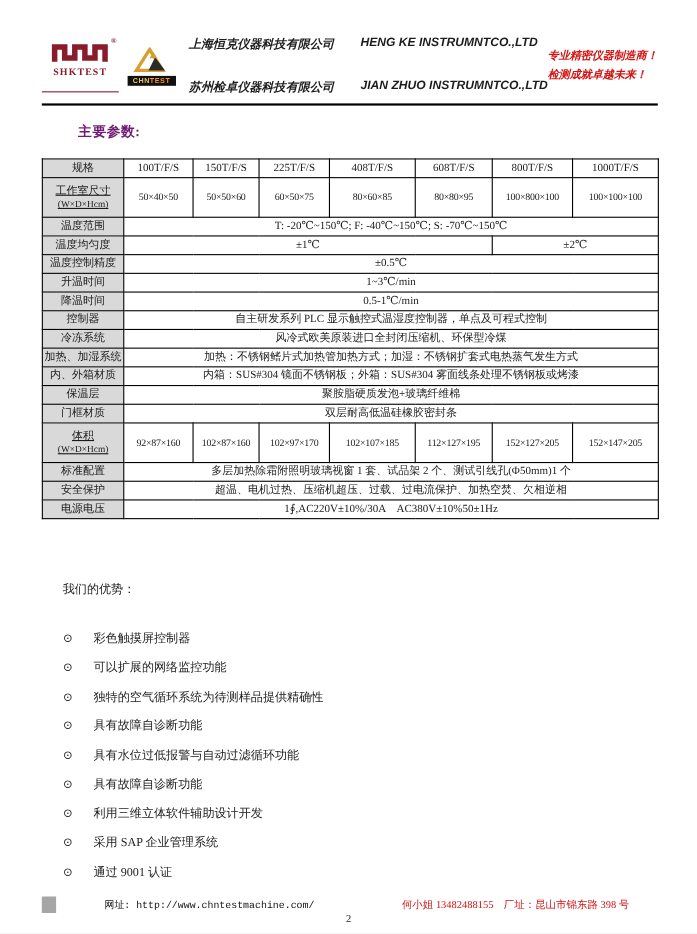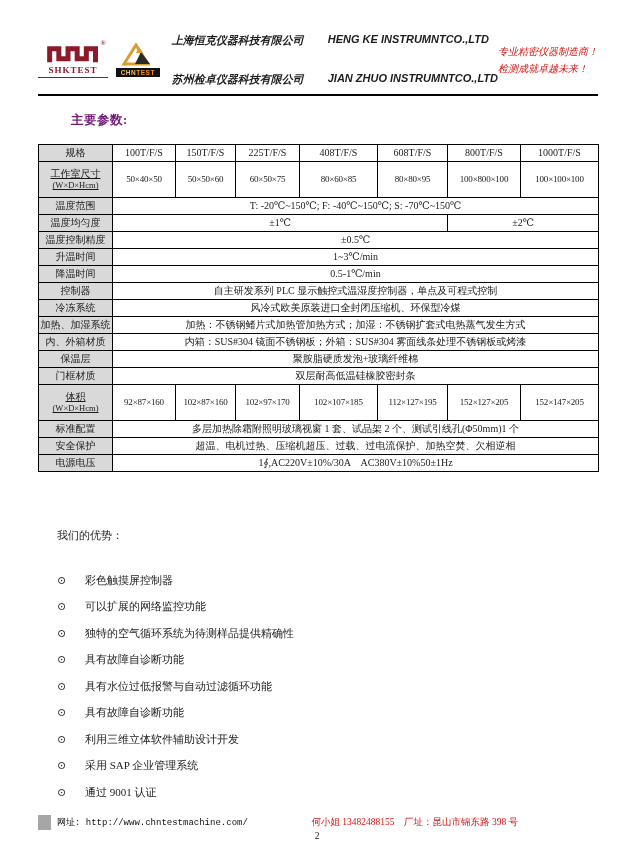--- a/index.html
+++ b/index.html
@@ -7,50 +7,50 @@
   .page {
     position:relative; width:634px; height:849px; margin:0 auto;
     background:#ffffff; color:#1a1a1a; overflow:hidden;
   }
   .content { position:absolute; left:38px; top:33px; width:560px; }
 
   
   .hdr { display:flex; align-items:center; padding-bottom:7px; border-bottom:2.5px solid #000; }
   .logo-shk { width:70px; text-align:center; position:relative; }
   .logo-shk .reg { position:absolute; top:-4px; right:2px; font-size:7px; color:#8b1a2b; font-weight:bold; }
-  .logo-shk .wordmark { display:block; font-family:"Liberation Serif",serif; font-weight:bold; font-size:9px; letter-spacing:1px; color:#8b1a2b; border-bottom:1.5px solid #8b1a2b; padding-bottom:2px; margin-top:-2px; }
+  .logo-shk .wordmark { display:block; font-family:"Liberation Serif",serif; font-weight:bold; font-size:9px; letter-spacing:1px; color:#8b1a2b; border-bottom:1.5px solid #8b1a2b; padding-bottom:13px; margin-top:-2px; }
   .logo-chn { width:44px; margin-left:8px; text-align:center; }
   .logo-chn .bar { display:block; background:#111; color:#e8c06a; font-family:"Liberation Sans",sans-serif; font-weight:bold; font-size:6.5px; letter-spacing:0.5px; padding:1px 0; margin-top:-3px; }
   .logo-chn .bar .hot { color:#f0912c; }
   .companies { margin-left:12px; display:grid; grid-template-columns:auto auto; column-gap:14px; row-gap:4px; font-family:"Liberation Sans",sans-serif; font-weight:bold; font-style:italic; font-size:11px; color:#1c1c1c; white-space:nowrap;gap:24px; }
-  .slogans { margin-left:auto; text-align:left; font-family:"Liberation Sans",sans-serif; font-weight:normal; font-style:italic; font-size:10px; color:#d21414; line-height:1.7; white-space:nowrap; }
+  .slogans { margin-left:auto; text-align:left; font-family:"Liberation Sans",sans-serif; font-weight:bold; font-style:italic; font-size:10px; color:#d21414; line-height:1.7; white-space:nowrap; }
 
   
   .sec-title { margin-top:16px; margin-left:33px; color:#701a75; font-weight:bold; font-size:12.5px; letter-spacing:0.5px; }
 
   
   table.spec { margin-top:15px; width:560px; border-collapse:collapse; border:1.5px solid #000; table-layout:fixed; }
   table.spec td { border:1px solid #000; text-align:center; vertical-align:middle; font-size:10px; line-height:1.25; padding:1px 1px; height:17px; overflow:hidden;margin-top:28px; }
   table.spec td.lbl { background:#d9d9d9; }
   table.spec td.lbl .sub { display:block; font-size:8.5px; }
   table.spec tr.dims td { font-size:9px; letter-spacing:-0.2px; }
   table.spec tr.dims td.lbl { font-size:10px; letter-spacing:0;text-decoration:underline; }
   table.spec tr.tall td { height:36px; }
 
   
   .adv-title { margin-top:56px; margin-left:19px; font-size:11px; color:#222; }
   .adv-list { margin-top:30px; margin-left:19px; }
   .adv-item { display:flex; align-items:center; margin-bottom:12.5px; height:14px; font-size:11px; color:#222; }
   .adv-item .b { width:12px; font-size:11px; margin-right:16px; color:#333; }
 
   
-  .footer { position:absolute; left:38px; right:36px; top:815px; display:flex; align-items:center; font-size:9.5px; }
+  .footer { position:absolute; left:38px; right:36px; top:815px; display:flex; align-items:center; font-size:9.5px;gap:38px; }
   .footer .sq { width:13px; height:15px; background:#a6a6a6; margin-right:6px; flex:0 0 auto; }
   .footer .url { color:#111; font-family:"Liberation Mono","DejaVu Sans Mono",monospace; font-size:9px; }
-  .footer .contact { margin-left:auto; margin-right:80px; color:#d21414; font-size:9.5px; white-space:nowrap; }
+  .footer .contact { margin-left:auto; margin-right:26px; color:#d21414; font-size:9.5px; white-space:nowrap; }
   .pageno { position:absolute; left:0; right:0; top:831px; text-align:center; font-size:9.5px; color:#222; }
 </style>
 </head>
 <body>
 
 <div class="page">
   <div class="content">
 
     <div class="hdr">
       <div class="logo-shk">

